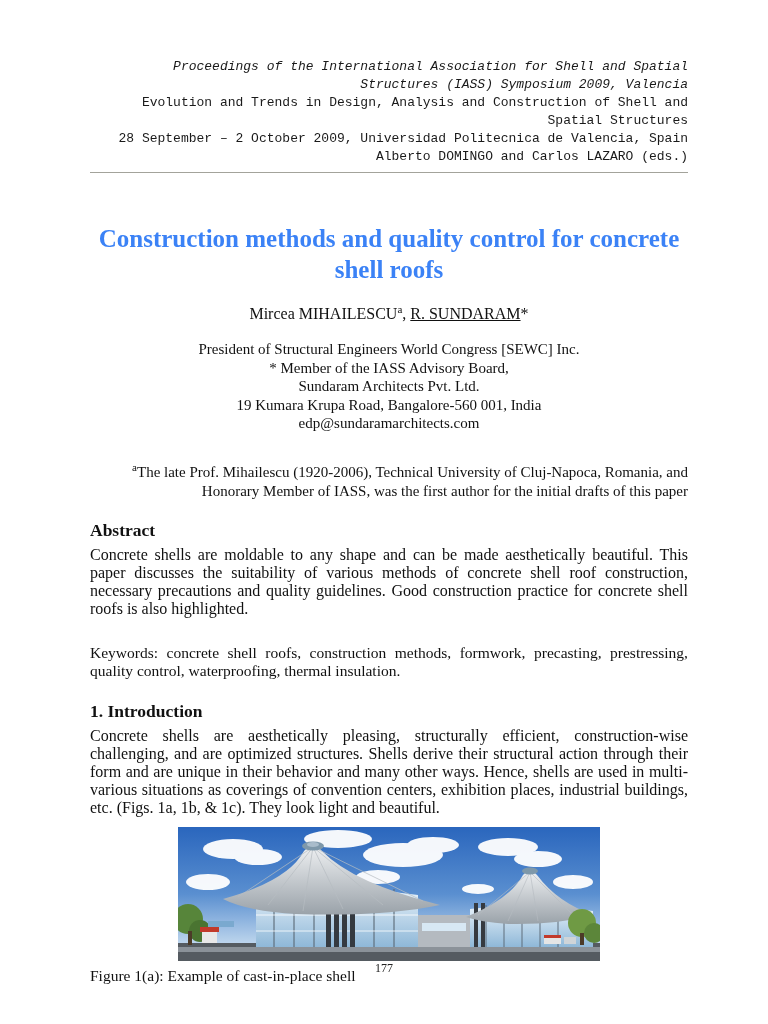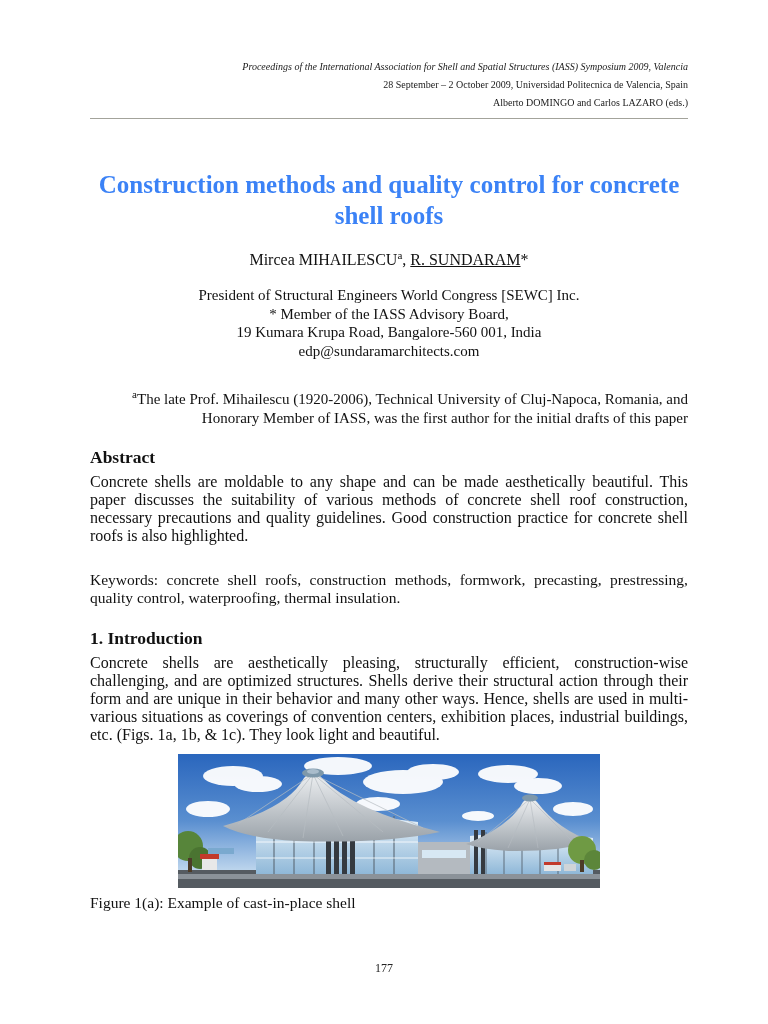--- a/index.html
+++ b/index.html
@@ -12,22 +12,22 @@
     color:#111;
   }
   .content{
     position:absolute;
     left:90px; right:80px; top:0;
   }
   
   .pdf-header{
     margin-top:58px;
     text-align:right;
-    font-family:Liberation Serif, serif;
-    font-size:10px;
+    font-family:Liberation Mono, monospace;
+    font-size:13px;
     line-height:18px;
     color:#1a1a1a;
   }
   .pdf-header .hline.italic{font-style:italic;}
   .header-rule{
     border:none;border-top:1px solid #a3a39b;
     margin:6px 0 0 0;
   }
   
   .paper-title{
@@ -102,34 +102,36 @@
   }
 </style>
 </head>
 <body>
 
 <div class="page">
   <div class="content">
 
     <div class="pdf-header">
       <div class="hline italic">Proceedings of the International Association for Shell and Spatial Structures (IASS) Symposium 2009, Valencia</div>
+      <div class="hline">Evolution and Trends in Design, Analysis and Construction of Shell and Spatial Structures</div>
       <div class="hline">28 September – 2 October 2009, Universidad Politecnica de Valencia, Spain</div>
       <div class="hline">Alberto DOMINGO and Carlos LAZARO (eds.)</div>
     </div>
     <hr class="header-rule">
 
     <h1 class="paper-title">Construction methods and quality control for concrete shell roofs</h1>
 
     <div class="authors">
       <span>Mircea MIHAILESCU</span><sup>a</sup><span>, </span><span class="author-underline">R. SUNDARAM</span><span>*</span>
     </div>
 
     <div class="affiliation">
       <div>President of Structural Engineers World Congress [SEWC] Inc.</div>
       <div>* Member of the IASS Advisory Board,</div>
+      <div>Sundaram Architects Pvt. Ltd.</div>
       <div>19 Kumara Krupa Road, Bangalore-560 001, India</div>
       <div>edp@sundaramarchitects.com</div>
     </div>
 
     <div class="footnote">
       <sup>a</sup><span>The late Prof. Mihailescu (1920-2006), Technical University of Cluj-Napoca, Romania, and Honorary Member of IASS, was the first author for the initial drafts of this paper</span>
     </div>
 
     <h2 class="section-heading">Abstract</h2>
     <p class="body-par">Concrete shells are moldable to any shape and can be made aesthetically beautiful. This paper discusses the suitability of various methods of concrete shell roof construction, necessary precautions and quality guidelines. Good construction practice for concrete shell roofs is also highlighted.</p>

